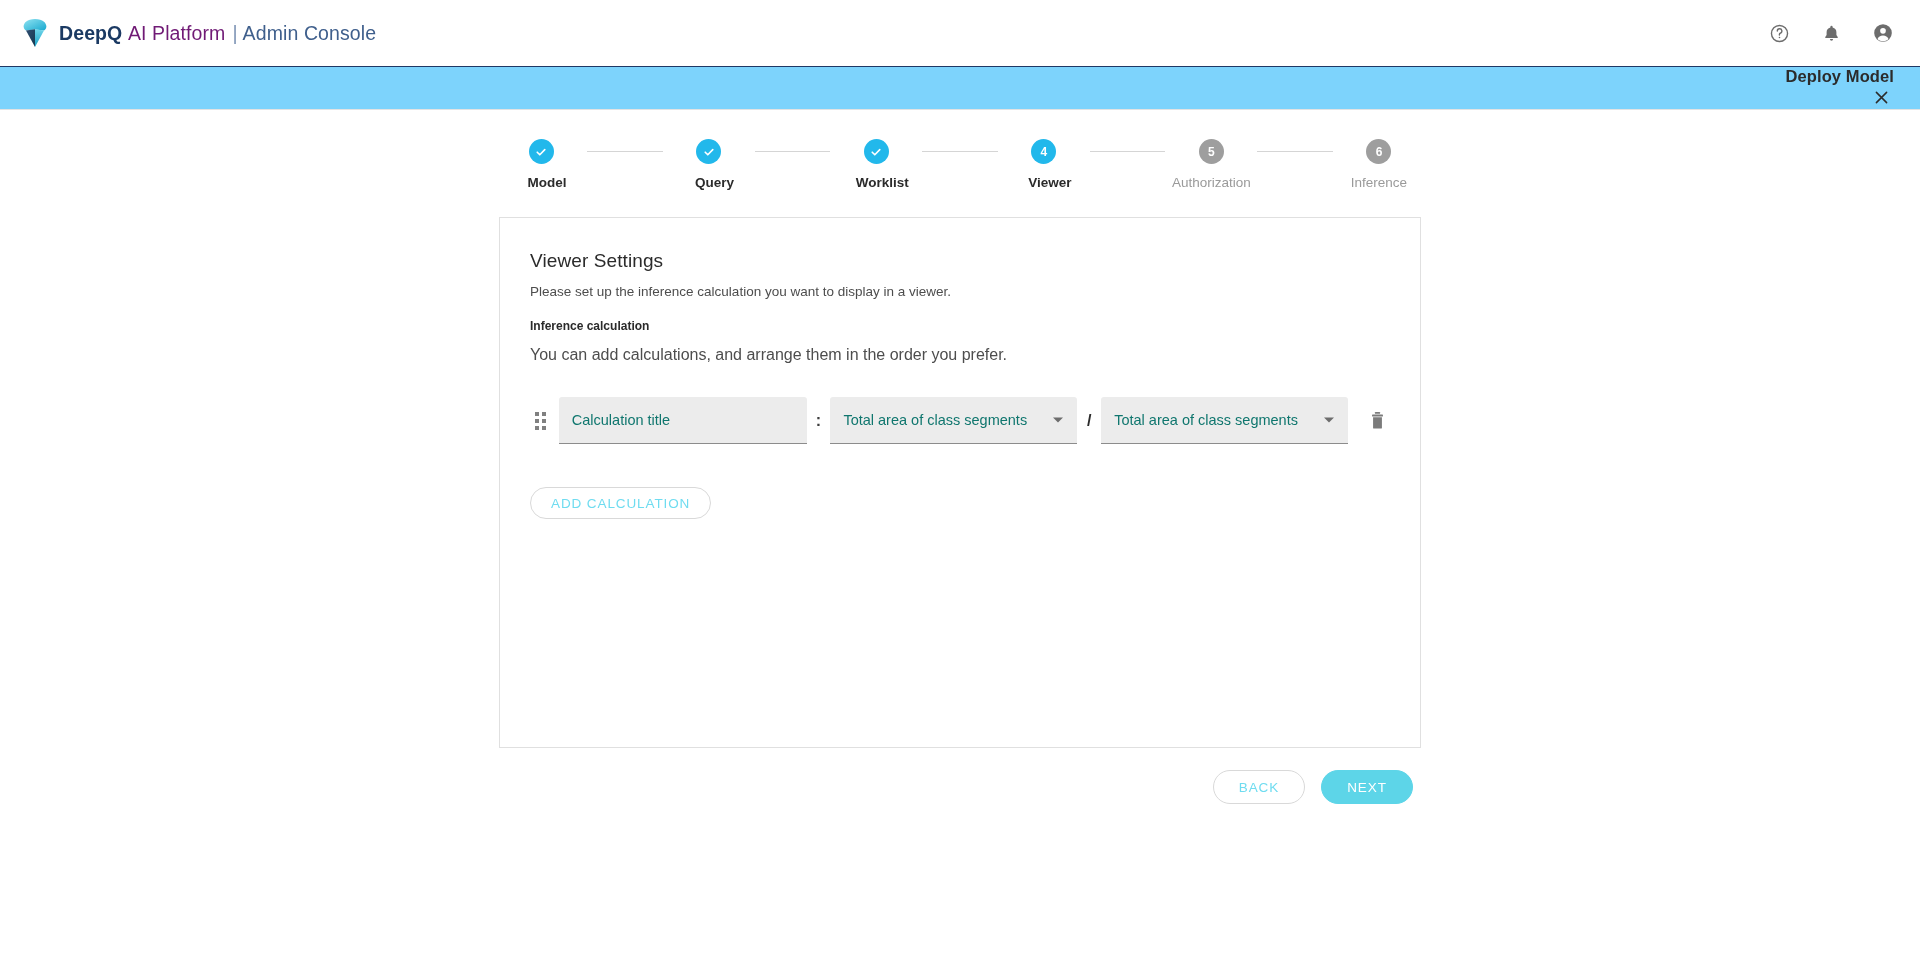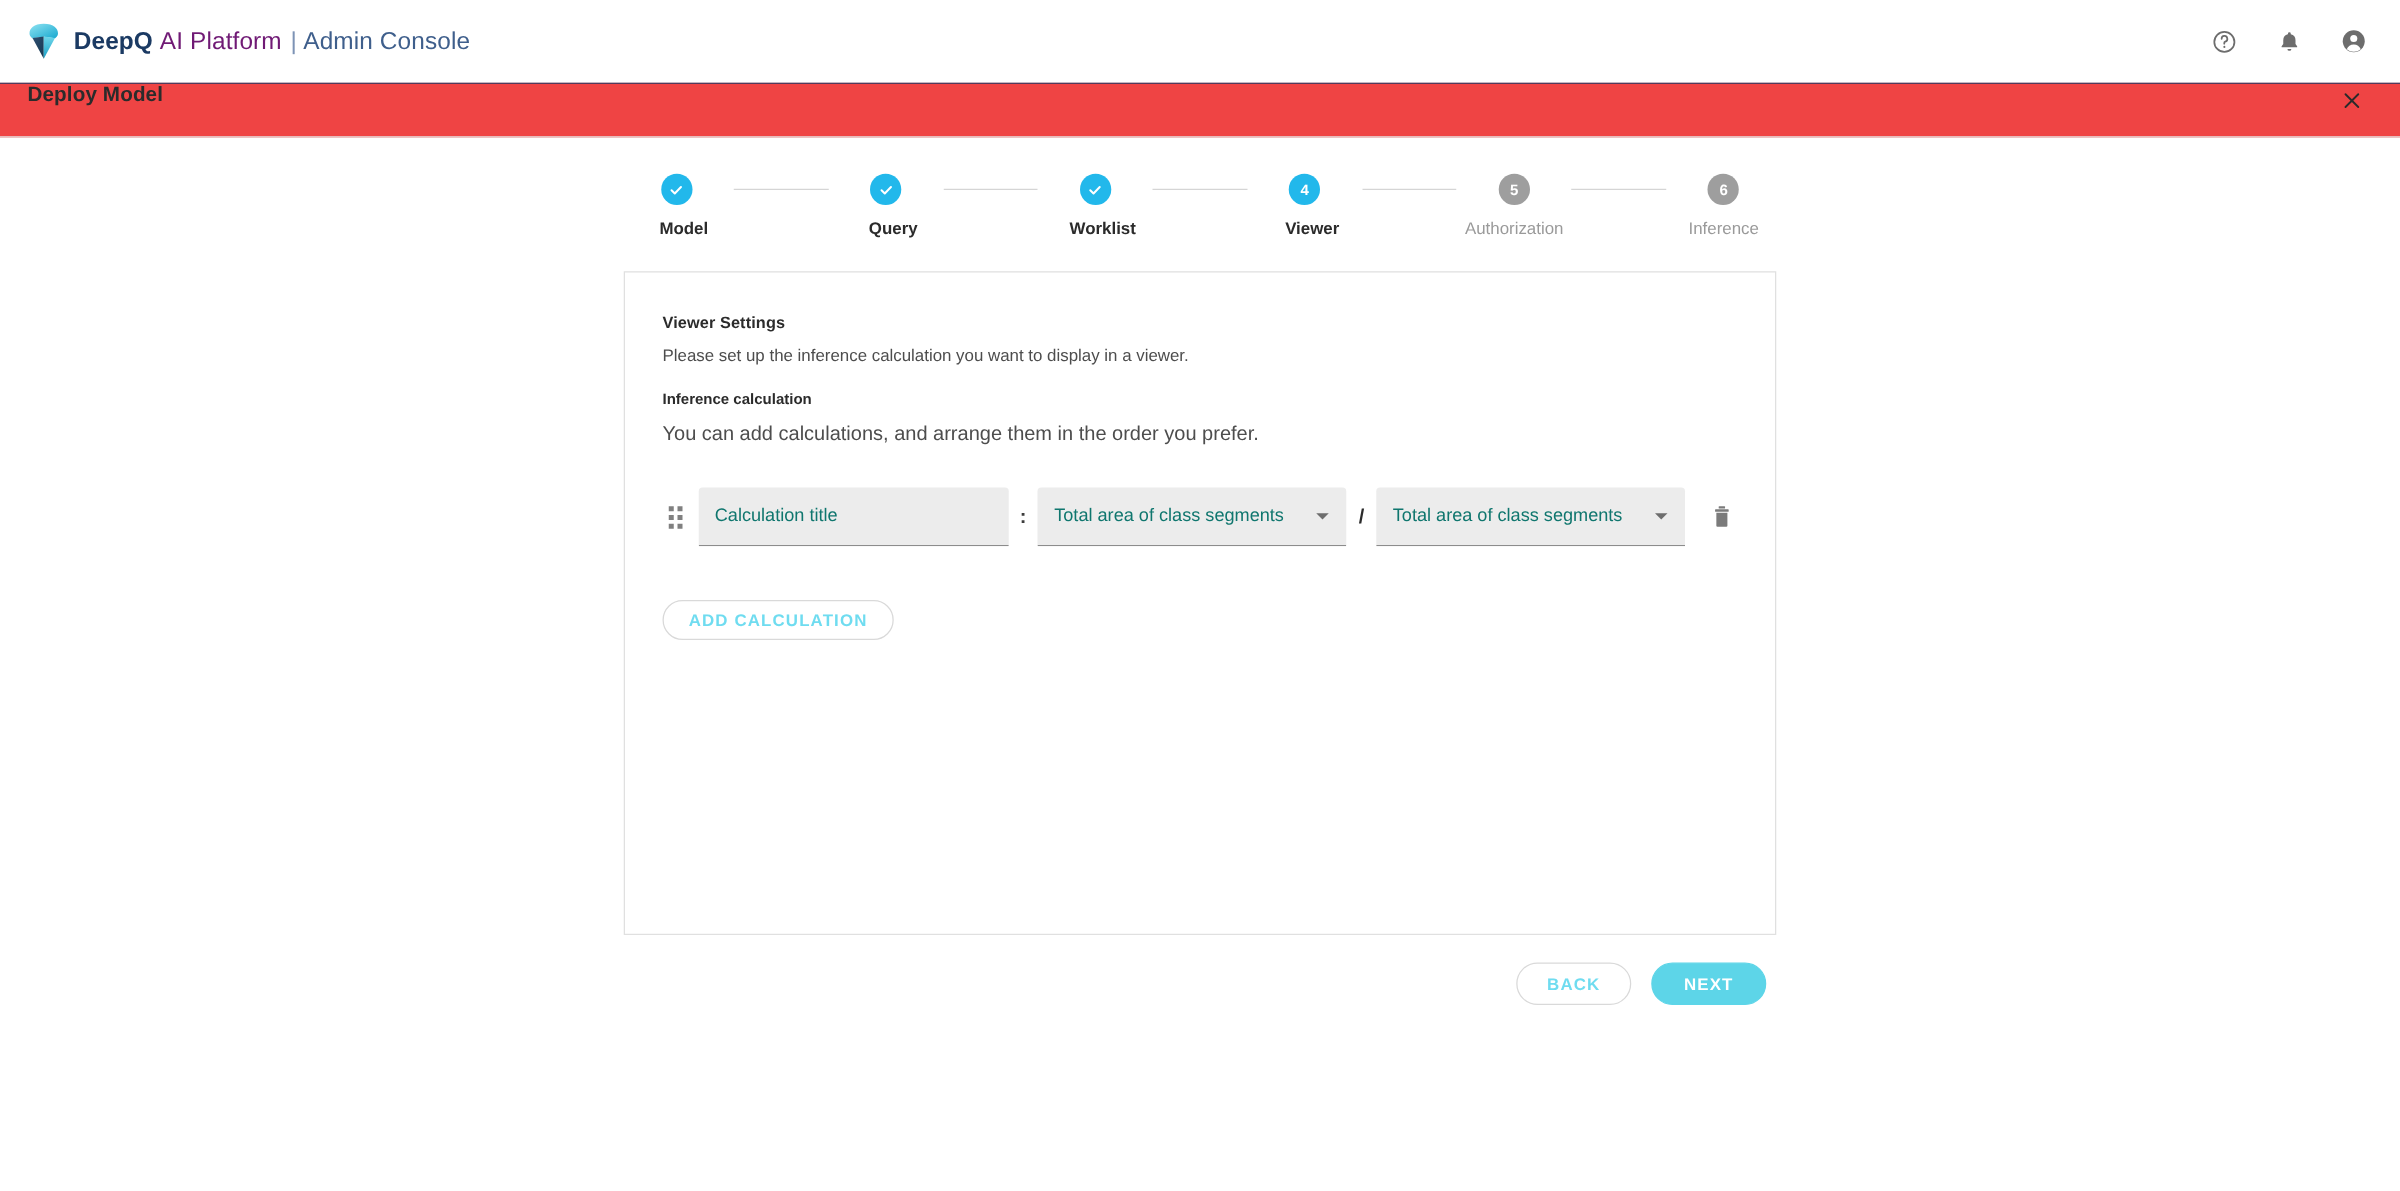--- a/index.html
+++ b/index.html
@@ -58,26 +58,27 @@
     width: 26px; height: 26px;
     display: flex; align-items: center; justify-content: center;
     color: #6d6d6d;
     cursor: pointer;
   }
   .icon-btn svg { display: block; }
 
   
   .subbar {
     height: 44px;
-    background: #ef4444;
+    background: #7dd3fc;
     border-top: 1.5px solid #1f3864;
     border-bottom: 1px solid #e3e3e3;
     display: flex;
-    align-items: flex-start;
+    align-items: flex-end;
     padding: 0 26px 0 22px;
+    flex-direction: column;
   }
   .subbar-title {
     font-size: 16.5px;
     font-weight: bold;
     color: #2b2b2b;
     letter-spacing: .1px;
   }
   .close-btn {
     margin-left: auto;
     width: 26px; height: 26px;
@@ -137,22 +138,22 @@
   
   .card-wrap { display: flex; justify-content: center; margin-top: 27px; }
   .card {
     width: 922px;
     height: 531px;
     border: 1px solid #e0e0e0;
     background: #ffffff;
     padding: 32px 30px 0 30px;
   }
   .card-title {
-    font-size: 13px;
-    font-weight: bold;
+    font-size: 19px;
+    font-weight: normal;
     color: #2b2b2b;
     letter-spacing: .1px;
   }
   .card-sub {
     margin-top: 12px;
     font-size: 13.5px;
     color: #4d4d4d;
   }
   .section-title {
     margin-top: 20px;
@@ -239,21 +240,21 @@
     width: 26px; height: 26px;
     display: flex; align-items: center; justify-content: center;
     cursor: pointer;
     color: #7b7b7b;
   }
 
   
   .btn {
     border-radius: 20px;
     font-size: 13.5px;
-    font-weight: bold;
+    font-weight: normal;
     letter-spacing: .9px;
     cursor: pointer;
     display: inline-flex;
     align-items: center;
     justify-content: center;
     border: 1px solid transparent;
     background: transparent;
     font-family: "Liberation Sans", sans-serif;
   }
   .btn-add {

